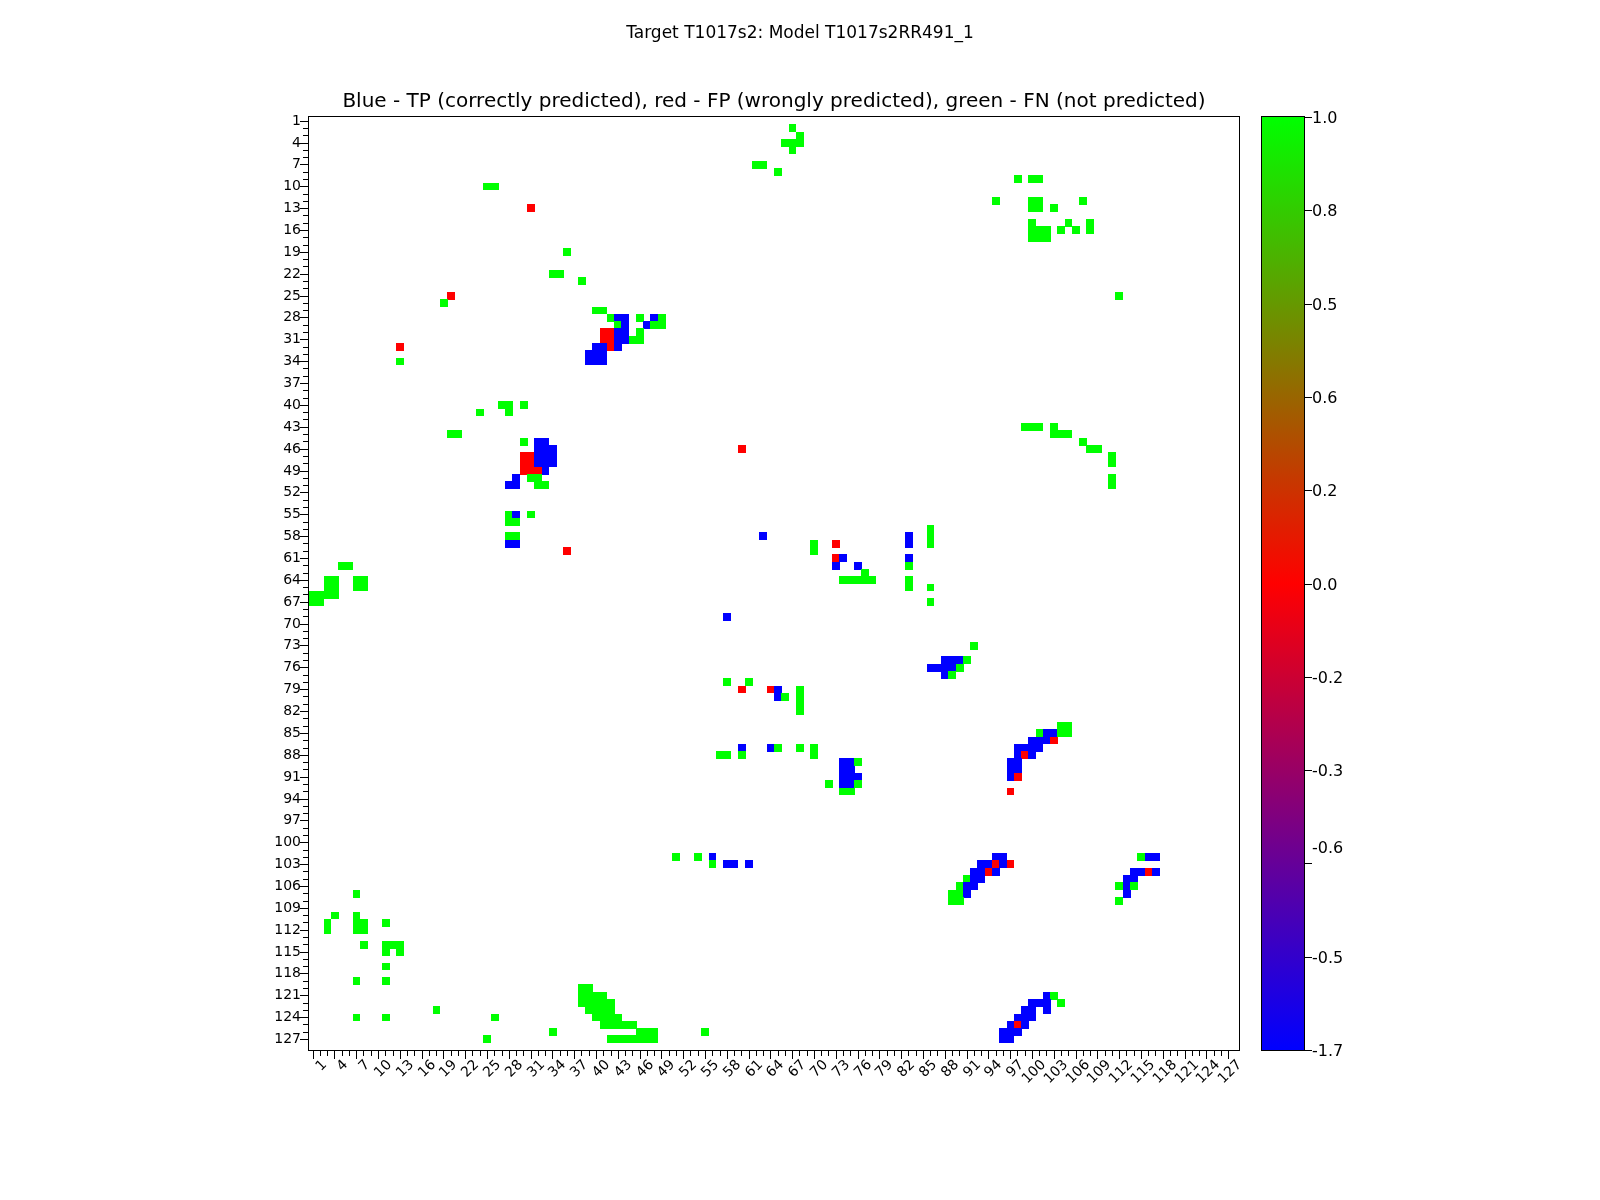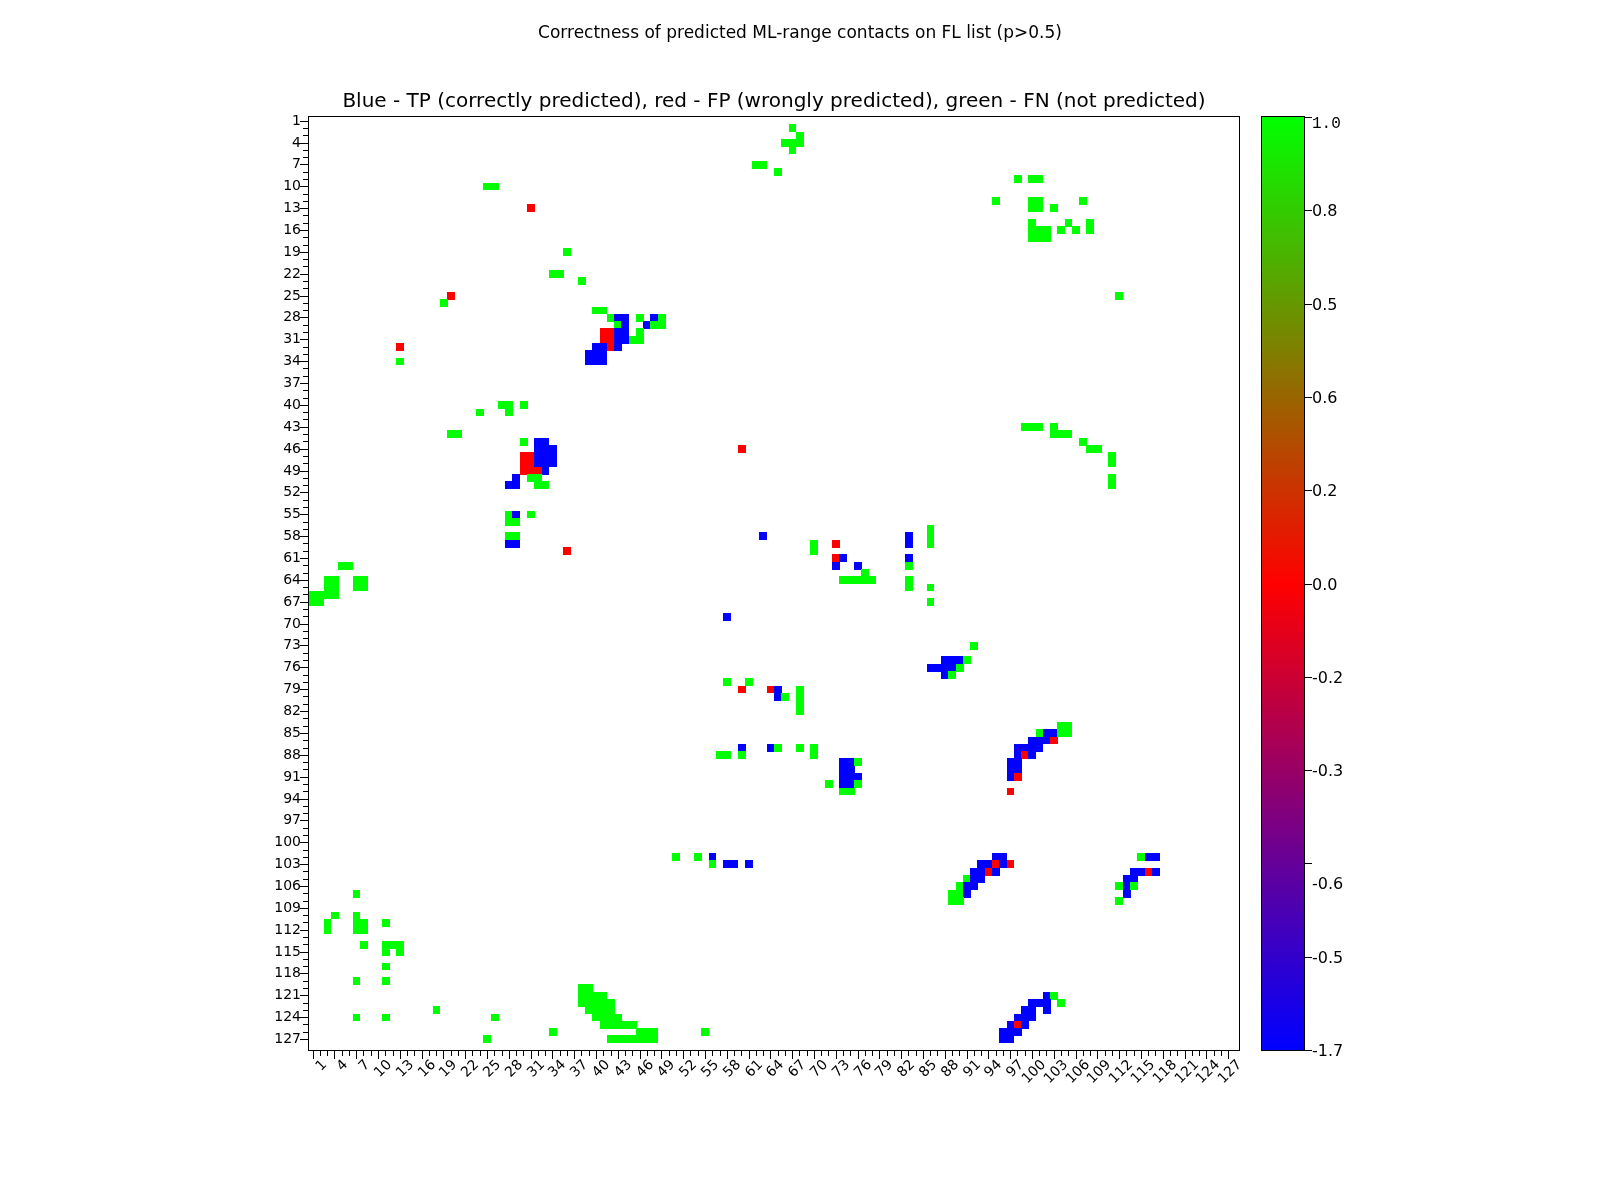--- a/index.html
+++ b/index.html
@@ -30,21 +30,21 @@
         background:linear-gradient(to top,#0000ff 0%,#3f00bf 12.5%,#7f007f 25%,#bf003f 37.5%,#ff0000 50%,#bf3f00 62.5%,#7f7f00 75%,#3fbf00 87.5%,#00ff00 100%);}
   #cbarticks{position:absolute;left:1261px;top:116px;width:44px;height:935px;}
   .cb-tick{position:absolute;left:44px;width:7px;height:1px;background:#000;}
   #cbarlabels{position:absolute;left:1312px;top:116px;width:80px;height:935px;}
   .cb-lab{position:absolute;left:0;transform:translateY(-50%);font-size:16px;white-space:nowrap;}
 </style>
 </head>
 <body>
 
 <div id="suptitle">
-  <div>Correctness of predicted ML-range contacts on FL list (p&gt;0.5)</div>
+  <div>Target T1017s2: Model T1017s2RR491_1</div>
 </div>
 
 <div id="axtitle">Blue - TP (correctly predicted), red - FP (wrongly predicted), green - FN (not predicted)</div>
 
 <div id="plot-frame">
   <div id="cells">
       <div class="cell" style="left: 479.531px; top: 7.28906px; width: 7.86562px; height: 7.88906px; background: rgb(0, 255, 0);"></div>
       <div class="cell" style="left: 486.797px; top: 14.5781px; width: 7.86562px; height: 7.88906px; background: rgb(0, 255, 0);"></div>
       <div class="cell" style="left: 472.266px; top: 21.8672px; width: 7.86562px; height: 7.88906px; background: rgb(0, 255, 0);"></div>
       <div class="cell" style="left: 479.531px; top: 21.8672px; width: 7.86562px; height: 7.88906px; background: rgb(0, 255, 0);"></div>
@@ -772,24 +772,24 @@
     <div class="cb-tick" style="top: 280.9px;"></div>
     <div class="cb-tick" style="top: 374.2px;"></div>
     <div class="cb-tick" style="top: 467.5px;"></div>
     <div class="cb-tick" style="top: 560.8px;"></div>
     <div class="cb-tick" style="top: 654.1px;"></div>
     <div class="cb-tick" style="top: 747.4px;"></div>
     <div class="cb-tick" style="top: 840.7px;"></div>
     <div class="cb-tick" style="top: 934px;"></div>
   </div>
 <div id="cbarlabels">
-    <div class="cb-lab" style="top: 8px; font-family: Liberation Mono, monospace;">1.0</div>
+    <div class="cb-lab" style="top: 1px;">1.0</div>
     <div class="cb-lab" style="top: 94.3px;">0.8</div>
     <div class="cb-lab" style="top: 187.6px;">0.5</div>
     <div class="cb-lab" style="top: 280.9px;">0.6</div>
     <div class="cb-lab" style="top: 374.2px;">0.2</div>
     <div class="cb-lab" style="top: 467.5px;">0.0</div>
     <div class="cb-lab" style="top: 560.8px;">-0.2</div>
     <div class="cb-lab" style="top: 654.1px;">-0.3</div>
-    <div class="cb-lab" style="top: 767px;">-0.6</div>
+    <div class="cb-lab" style="top: 731px;">-0.6</div>
     <div class="cb-lab" style="top: 840.7px;">-0.5</div>
     <div class="cb-lab" style="top: 934px;">-1.7</div>
   </div>
 
 </body></html>

